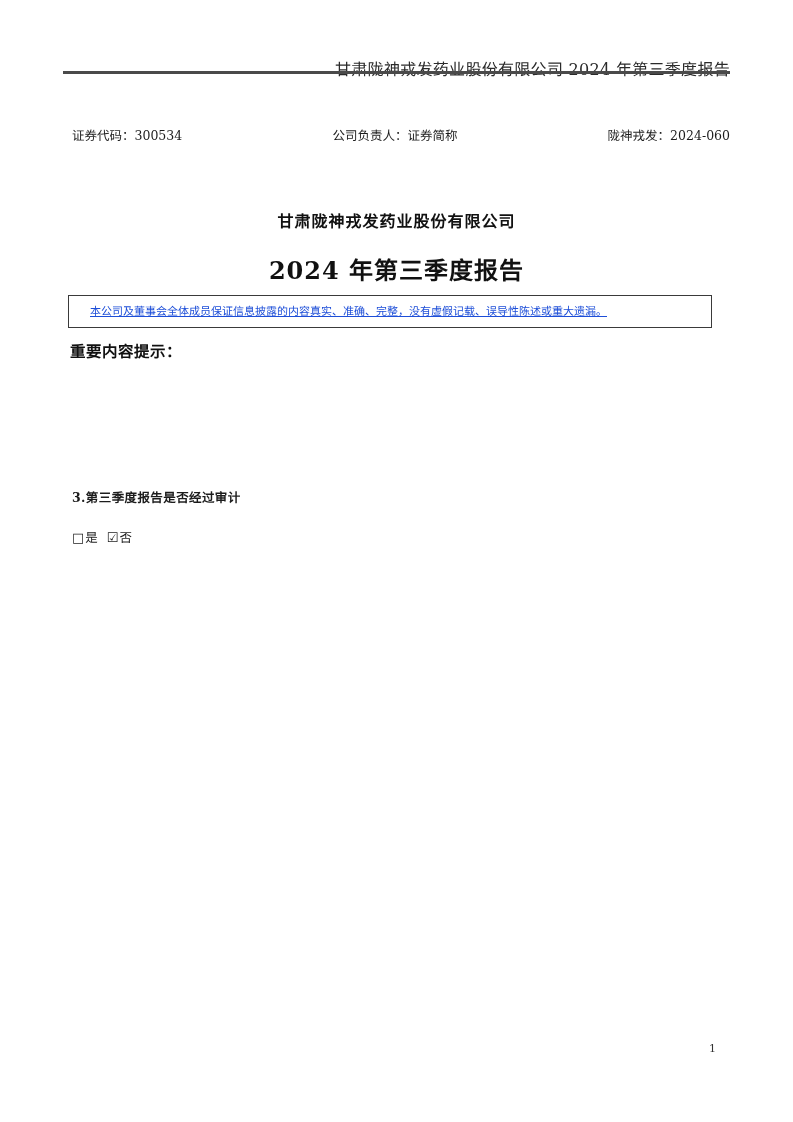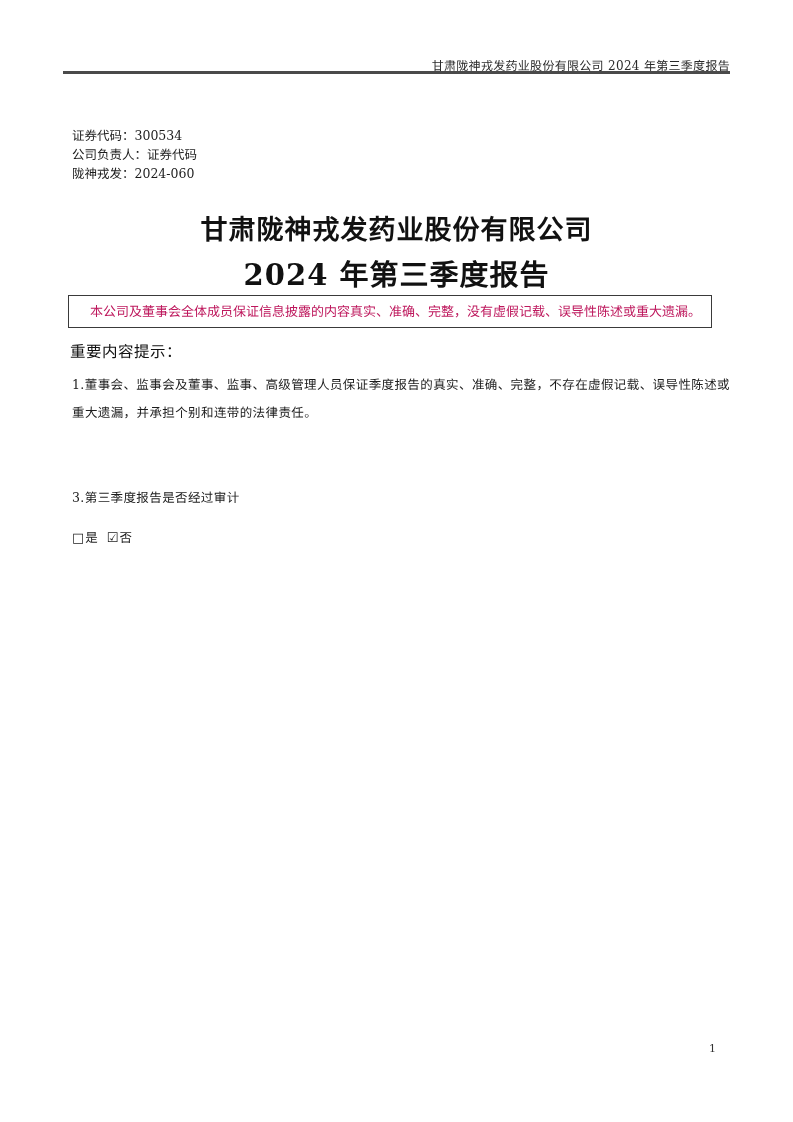--- a/index.html
+++ b/index.html
@@ -13,21 +13,21 @@
     height: 1122px;
     background: #ffffff;
     font-family: "DejaVu Serif", "Liberation Serif", serif;
     color: #1c1c1c;
     overflow: hidden;
   }
   .running-header {
     position: absolute;
     top: 56px;
     right: 63px;
-    font-size: 12px;
+    font-size: 16px;
     letter-spacing: 0.3px;
     color: #2a2a2a;
     white-space: nowrap;
   }
   .header-rule {
     position: absolute;
     top: 71px;
     left: 63px;
     width: 667px;
     height: 2.5px;
@@ -35,77 +35,77 @@
   }
   .meta-row {
     position: absolute;
     top: 125px;
     left: 72px;
     width: 658px;
     display: flex;
     justify-content: space-between;
     font-size: 12.5px;
     white-space: nowrap;
-    flex-direction: column;
   }
   .doc-title-1 {
     position: absolute;
     top: 208px;
     left: 0;
     width: 100%;
     text-align: center;
-    font-size: 27px;
+    font-size: 16px;
     font-weight: bold;
     letter-spacing: 1px;
     color: #111;
   }
   .doc-title-2 {
     position: absolute;
     top: 251px;
     left: 0;
     width: 100%;
     text-align: center;
-    font-size: 29px;
+    font-size: 24px;
     font-weight: bold;
     letter-spacing: 1px;
     color: #111;
   }
   .declaration-box {
     position: absolute;
     top: 295px;
     left: 68px;
     width: 611px;
     border: 1.5px solid #3a3a3a;
     padding: 6px 10px 6px 21px;
-    font-size: 13px;
+    font-size: 11px;
     line-height: 19px;
-    color: #be185d;
+    color: #1d4ed8;
+    text-decoration: underline;
   }
   .notice-heading {
     position: absolute;
     top: 339px;
     left: 70px;
     font-size: 15.5px;
-    font-weight: normal;
+    font-weight: bold;
     letter-spacing: 0.5px;
     color: #111;
   }
   .notice-para {
     position: absolute;
     left: 72px;
     width: 658px;
     font-size: 12.5px;
     line-height: 28px;
     text-align: justify;
     letter-spacing: 0.4px;
     color: #1c1c1c;
   }
   .para-1 { top: 371px; }
   .para-2 { top: 425px; }
-  .para-3 { top: 484px; }
+  .para-3 { top: 484px; font-weight: bold; }
   .audit-row {
     position: absolute;
     top: 524px;
     left: 72px;
     font-size: 12.5px;
     line-height: 28px;
     display: flex;
     gap: 9px;
     color: #1c1c1c;
   }
@@ -133,36 +133,35 @@
 
   <div class="running-header">甘肃陇神戎发药业股份有限公司 2024 年第三季度报告</div>
 
   <div class="header-rule"></div>
 
   <div class="meta-row">
     <div>
       <span>证券代码：</span><span>300534</span>
     </div>
     <div>
-      <span>公司负责人：</span><span>证券代码</span>
+      <span>公司负责人：</span><span>证券简称</span>
     </div>
     <div>
       <span>陇神戎发：</span><span>2024-060</span>
     </div>
   </div>
 
   <div class="doc-title-1">甘肃陇神戎发药业股份有限公司</div>
 
   <div class="doc-title-2">2024 年第三季度报告</div>
 
   <div class="declaration-box">本公司及董事会全体成员保证信息披露的内容真实、准确、完整，没有虚假记载、误导性陈述或重大遗漏。</div>
 
   <div class="notice-heading">重要内容提示：</div>
 
-  <div class="notice-para para-1">1.董事会、监事会及董事、监事、高级管理人员保证季度报告的真实、准确、完整，不存在虚假记载、误导性陈述或重大遗漏，并承担个别和连带的法律责任。</div>
 
 
   <div class="notice-para para-3">3.第三季度报告是否经过审计</div>
 
   <div class="audit-row">
     <span class="audit-option">
       <span class="checkbox-glyph">□</span>
       <span>是</span>
     </span>
     <span class="audit-option">

